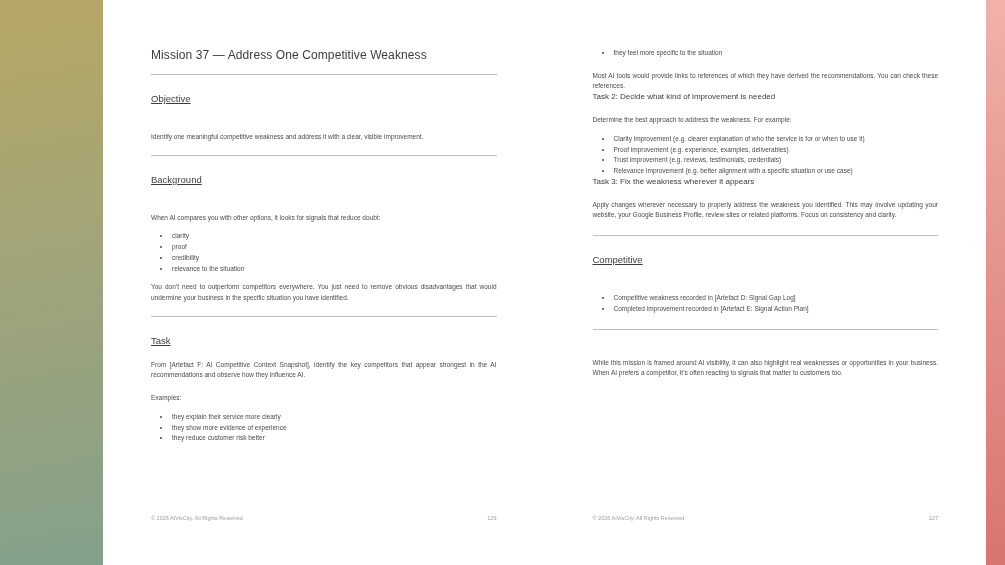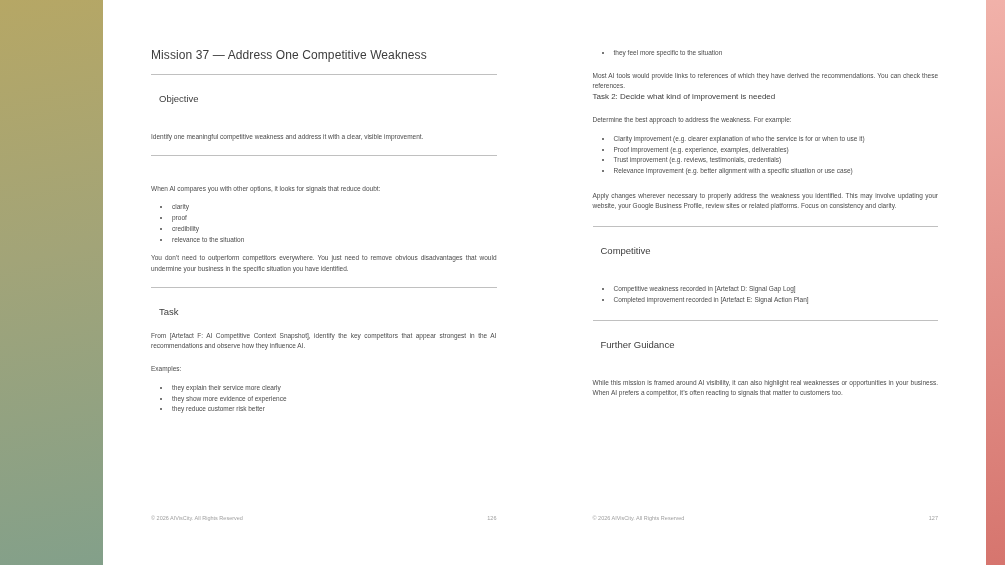--- a/index.html
+++ b/index.html
@@ -42,21 +42,22 @@
     font-size: 12px;
     font-weight: 400;
     color: #3c3c3c;
     margin: 0;
     letter-spacing: 0.1px;
   }
   .h2 {
     font-size: 9.5px;
     font-weight: 400;
     color: #3c3c3c;
-    margin: 8px;
+    margin: 0;
+    text-decoration: underline;
   }
   .h3 {
     font-size: 8px;
     font-weight: 400;
     color: #3c3c3c;
     margin: 0;
   }
   p {
     font-size: 6.5px;
     line-height: 1.65;
@@ -105,20 +106,21 @@
 
   <div class="page">
     <div class="page-inner">
       <h1 class="doc-title">Mission 37 — Address One Competitive Weakness</h1>
       <hr class="mt12">
 
       <h2 class="h2 mt18">Objective</h2>
       <p class="mt28">Identify one meaningful competitive weakness and address it with a clear, visible improvement.</p>
       <hr class="mt12">
 
+      <h2 class="h2 mt18">Background</h2>
       <p class="mt28">When AI compares you with other options, it looks for signals that reduce doubt:</p>
       <ul class="mt8">
         <li>clarity</li>
         <li>proof</li>
         <li>credibility</li>
         <li>relevance to the situation</li>
       </ul>
       <p class="mt8">You don’t need to outperform competitors everywhere. You just need to remove obvious disadvantages that would undermine your business in the specific situation you have identified.</p>
       <hr class="mt12">
 
@@ -147,31 +149,31 @@
 
       <h3 class="h3 mt32">Task 2: Decide what kind of improvement is needed</h3>
       <p class="mt14">Determine the best approach to address the weakness. For example:</p>
       <ul class="mt8">
         <li>Clarity improvement (e.g. clearer explanation of who the service is for or when to use it)</li>
         <li>Proof improvement (e.g. experience, examples, deliverables)</li>
         <li>Trust improvement (e.g. reviews, testimonials, credentials)</li>
         <li>Relevance improvement (e.g. better alignment with a specific situation or use case)</li>
       </ul>
 
+      <h3 class="h3 mt32">Task 3: Fix the weakness wherever it appears</h3>
       <p class="mt14">Apply changes wherever necessary to properly address the weakness you identified. This may involve updating your website, your Google Business Profile, review sites or related platforms. Focus on consistency and clarity.</p>
       <hr class="mt14">
 
       <h2 class="h2 mt18">Competitive</h2>
       <ul class="mt28">
         <li>Competitive weakness recorded in [Artefact D: Signal Gap Log]</li>
         <li>Completed improvement recorded in [Artefact E: Signal Action Plan]</li>
       </ul>
       <hr class="mt14">
 
-      <h2 class="h2 mt18">Further Guidance</h2>
       <p class="mt28">While this mission is framed around AI visibility, it can also highlight real weaknesses or opportunities in your business. When AI prefers a competitor, it’s often reacting to signals that matter to customers too.</p>
     </div>
     <div class="page-footer">
       <span>© 2026 AIVisCity. All Rights Reserved</span>
       <span>127</span>
     </div>
   </div>
 
 </div>
 

